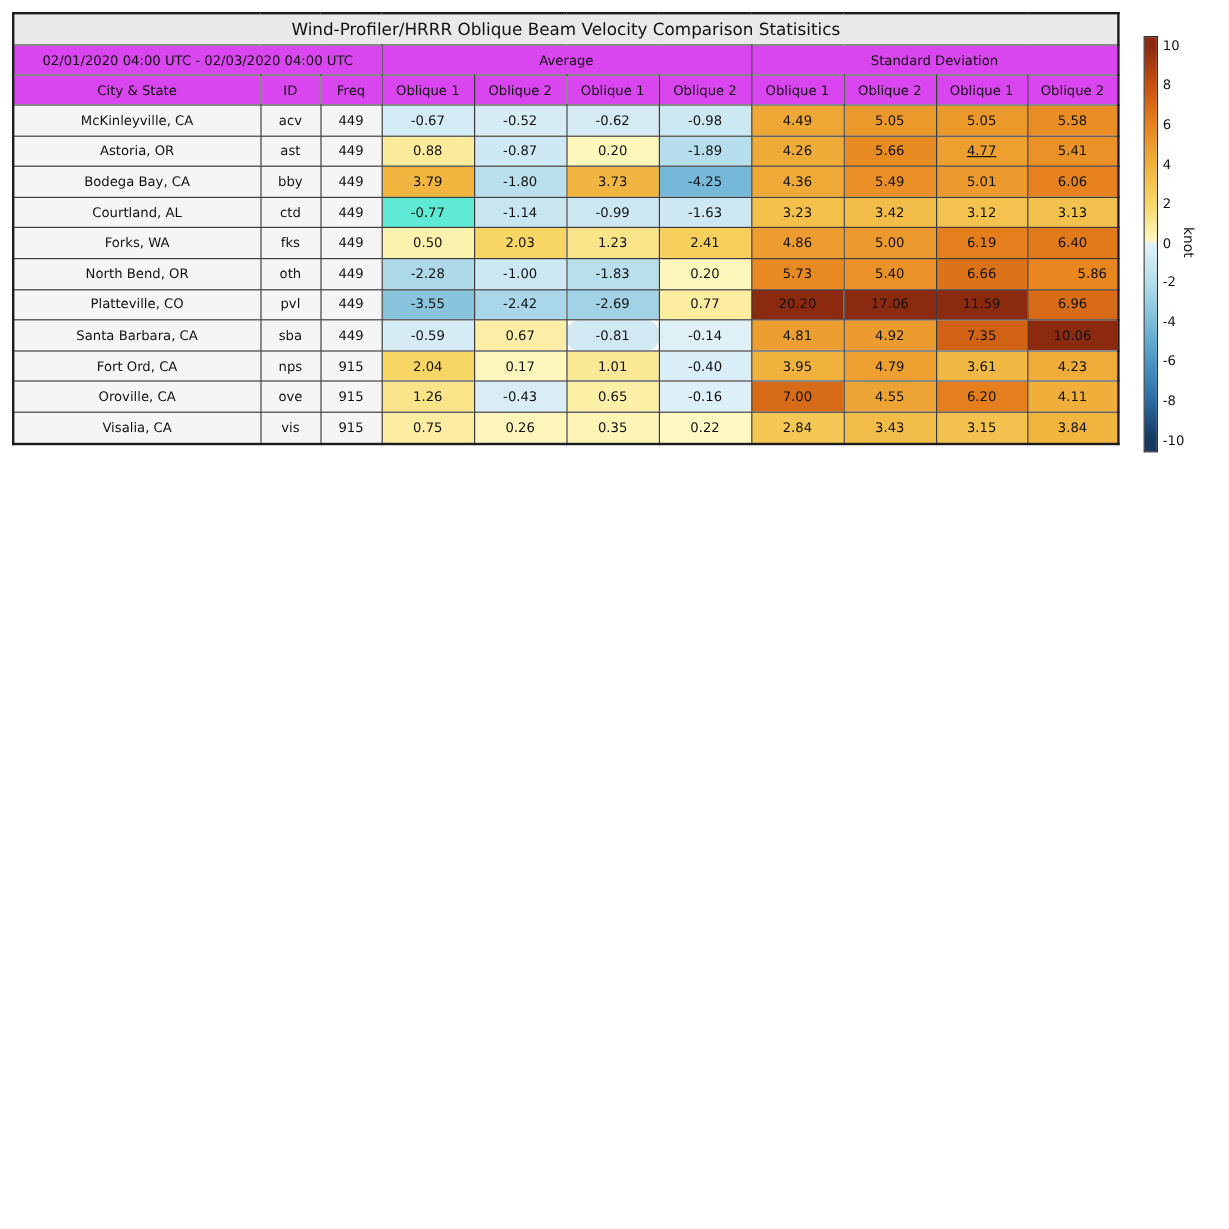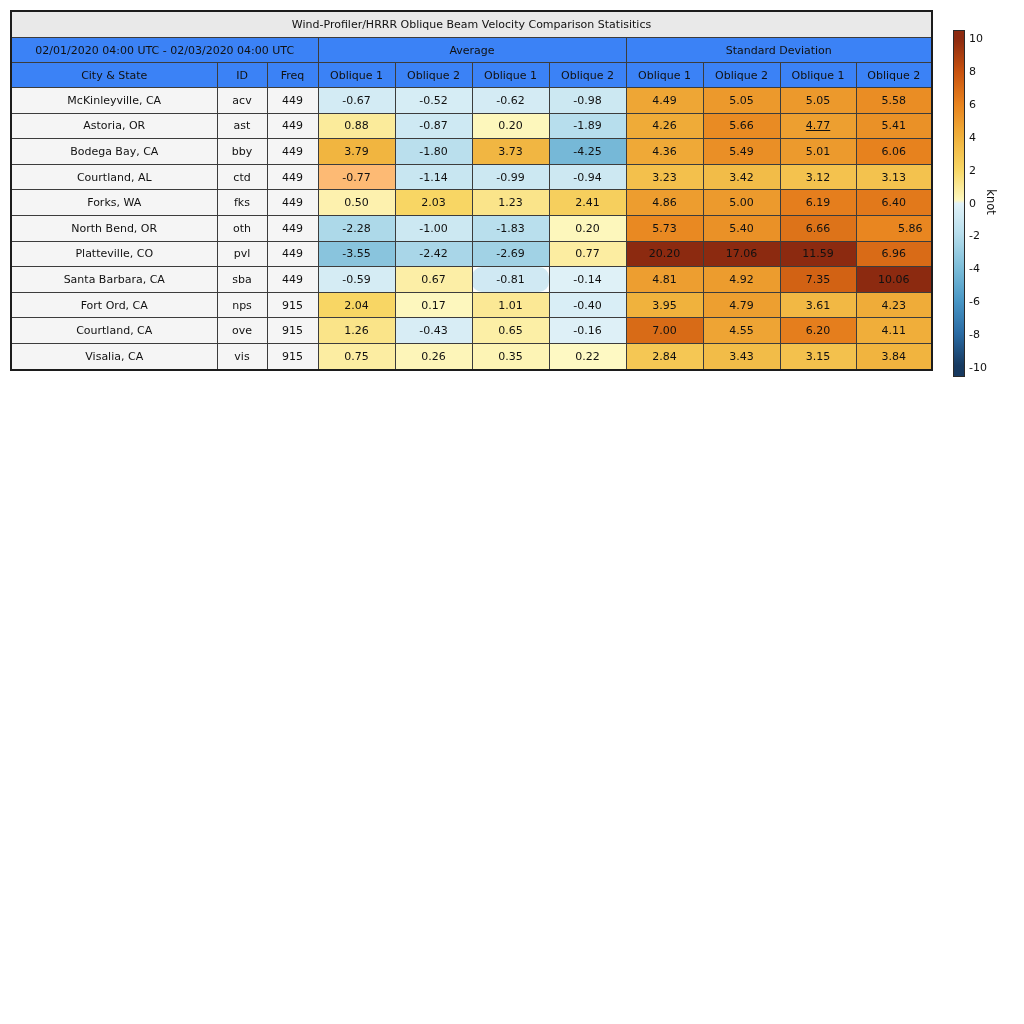--- a/index.html
+++ b/index.html
@@ -2,22 +2,22 @@
 <html><head>
 <meta charset="utf-8">
 <style>
   html,body{margin:0;padding:0;background:#ffffff;}
   .canvas{position:relative;width:1024px;height:1024px;background:#ffffff;overflow:hidden;
           font-family:"DejaVu Sans","Liberation Sans",sans-serif;color:#111;}
   table.stats{position:absolute;left:10px;top:10px;border-collapse:collapse;table-layout:fixed;
               border:2px solid #1c1c1c;}
   table.stats td{border:1px solid #3c3c3c;text-align:center;vertical-align:middle;
                  font-size:11px;padding:0;overflow:hidden;white-space:nowrap;}
-  tr.title-row td{height:25px;background:#e9e9e9;font-size:11px;}
-  tr.hdr td{height:24px;background:#3b82f6;}
+  tr.title-row td{height:25px;background:#e9e9e9;font-size:14px;}
+  tr.hdr td{height:24px;background:#d946ef;}
   tr.data-row td{height:24.6px;}
   td.site{background:#f5f5f5;}
   .colorbar-wrap{position:absolute;left:953px;top:30px;width:12px;height:347px;
                  border:1px solid #2a2a2a;box-sizing:border-box;}
   .cb-tick{position:absolute;left:969px;transform:translateY(-50%);font-size:11px;color:#111;}
   .cb-unit{position:absolute;left:984px;top:202px;transform:translateY(-50%);
            writing-mode:vertical-rl;font-size:11.5px;color:#111;}
 </style>
 </head>
 <body>
@@ -98,24 +98,24 @@
           <td style="background: rgb(118, 184, 215);">-4.25</td>
           <td style="background: rgb(239, 169, 55);">4.36</td>
           <td style="background: rgb(234, 143, 38);">5.49</td>
           <td style="background: rgb(236, 154, 45);">5.01</td>
           <td style="background: rgb(231, 130, 30);">6.06</td>
         </tr>
         <tr class="data-row">
           <td class="site">Courtland, AL</td>
           <td class="site">ctd</td>
           <td class="site">449</td>
-          <td style="background: #fdba74;">-0.77</td>
+          <td style="background: #5eead4;">-0.77</td>
           <td style="background: rgb(200, 230, 241);">-1.14</td>
           <td style="background: rgb(204, 232, 242);">-0.99</td>
-          <td style="background: rgb(205, 232, 242);">-0.94</td>
+          <td style="background: rgb(205, 232, 242);">-1.63</td>
           <td style="background: rgb(243, 192, 76);">3.23</td>
           <td style="background: rgb(242, 188, 72);">3.42</td>
           <td style="background: rgb(244, 194, 78);">3.12</td>
           <td style="background: rgb(243, 194, 78);">3.13</td>
         </tr>
         <tr class="data-row">
           <td class="site">Forks, WA</td>
           <td class="site">fks</td>
           <td class="site">449</td>
           <td style="background: rgb(253, 241, 174);">0.50</td>
@@ -173,21 +173,21 @@
           <td style="background: rgb(248, 214, 100);">2.04</td>
           <td style="background: rgb(253, 247, 190);">0.17</td>
           <td style="background: rgb(251, 232, 149);">1.01</td>
           <td style="background: rgb(217, 238, 246);">-0.40</td>
           <td style="background: rgb(240, 178, 61);">3.95</td>
           <td style="background: rgb(237, 159, 48);">4.79</td>
           <td style="background: rgb(242, 184, 68);">3.61</td>
           <td style="background: rgb(239, 172, 57);">4.23</td>
         </tr>
         <tr class="data-row">
-          <td class="site">Courtland, CA</td>
+          <td class="site">Oroville, CA</td>
           <td class="site">ove</td>
           <td class="site">915</td>
           <td style="background: rgb(250, 228, 137);">1.26</td>
           <td style="background: rgb(216, 237, 245);">-0.43</td>
           <td style="background: rgb(252, 239, 166);">0.65</td>
           <td style="background: rgb(222, 240, 247);">-0.16</td>
           <td style="background: rgb(216, 107, 23);">7.00</td>
           <td style="background: rgb(238, 164, 52);">4.55</td>
           <td style="background: rgb(229, 126, 29);">6.20</td>
           <td style="background: rgb(240, 174, 58);">4.11</td>

